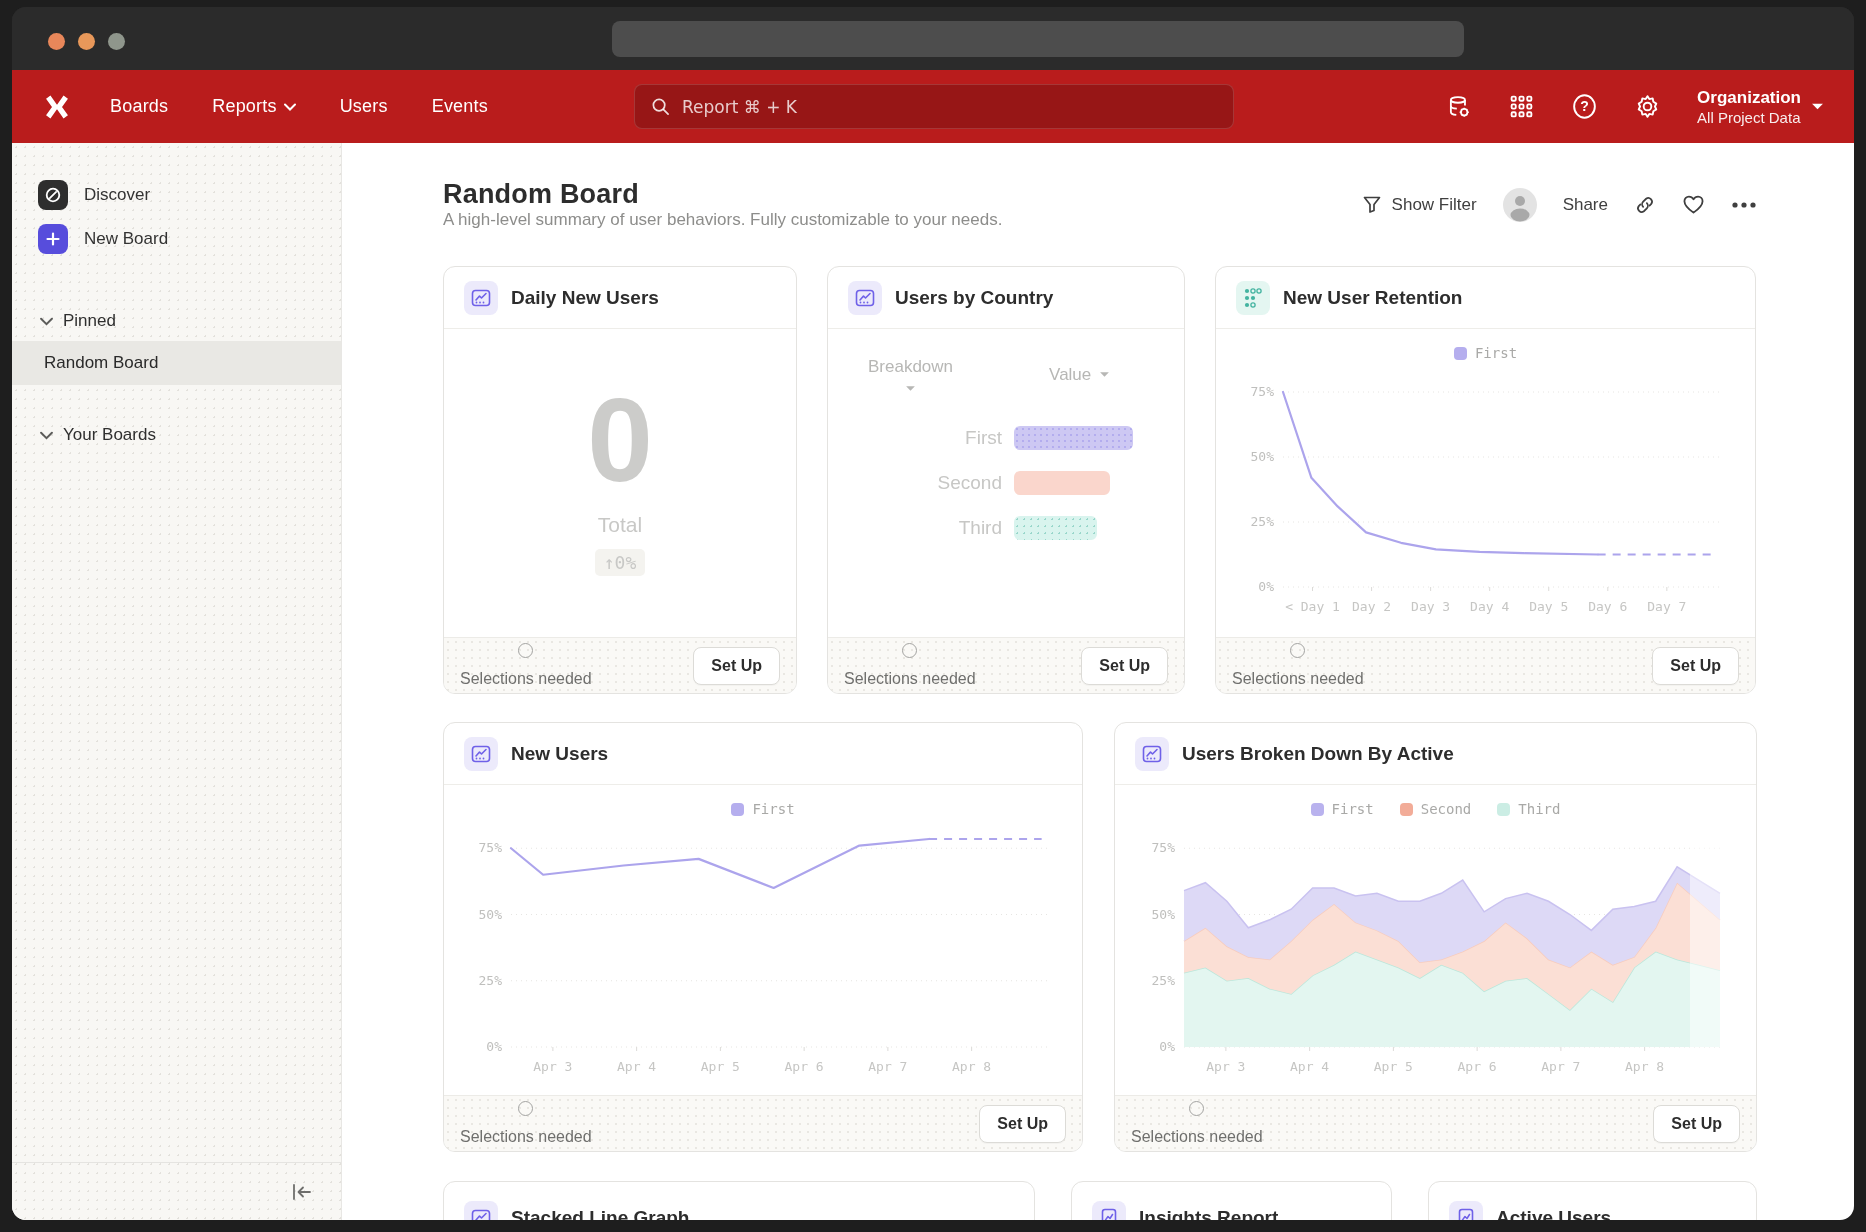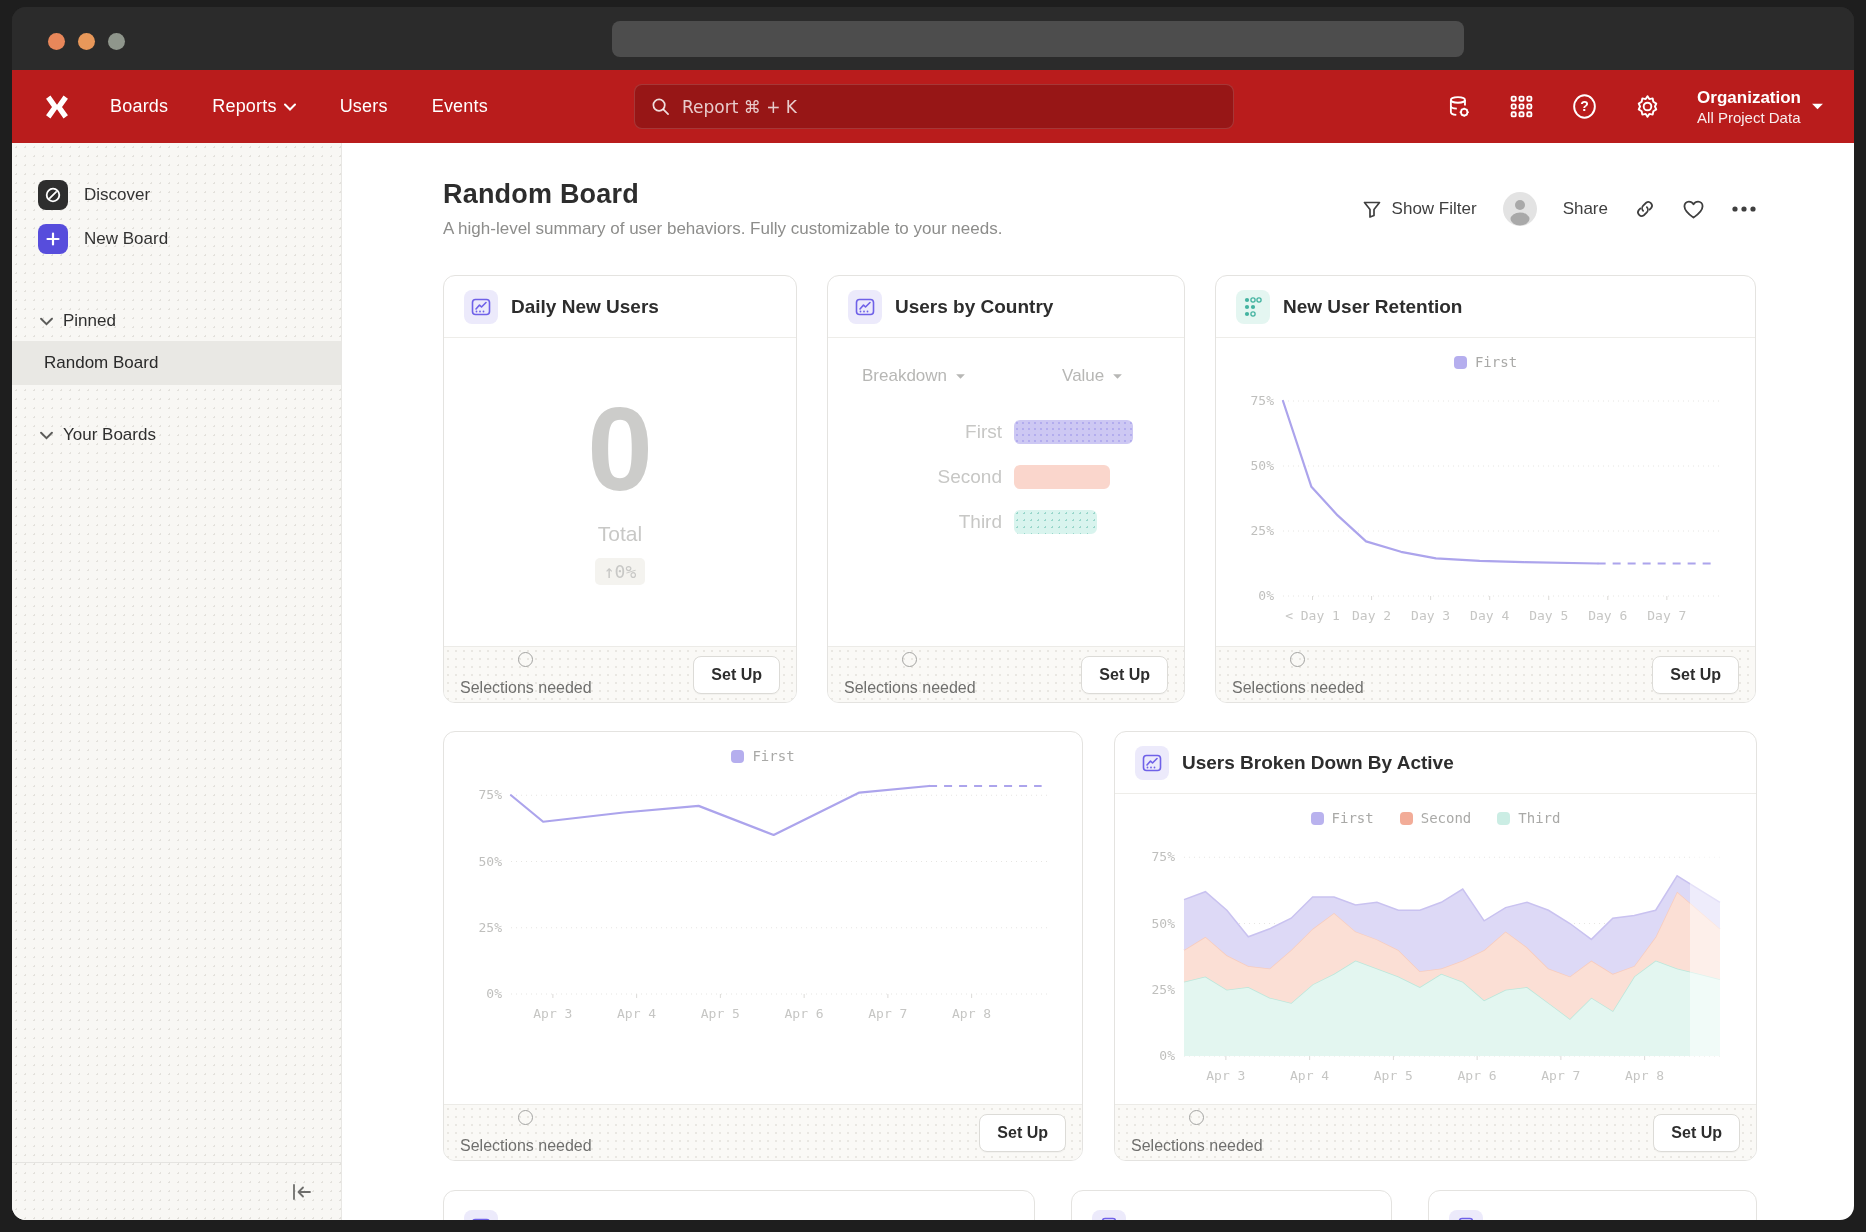--- a/index.html
+++ b/index.html
@@ -40,21 +40,21 @@
   .side-ic { width:30px; height:30px; border-radius:8px; display:flex; align-items:center; justify-content:center; flex:0 0 auto; }
   .side-ic.dark { background:#2e2e2e; } .side-ic.purple { background:#574ddc; }
   .side-label { font-size:17px; color:#333; }
   .side-section { display:flex; align-items:center; gap:10px; padding:0 28px; height:40px; color:#2f2f2f; font-size:17px; cursor:pointer; }
   .side-row-active { height:44px; display:flex; align-items:center; padding:0 32px; background:#e9e8e4; font-size:17px; color:#2a2a2a; cursor:pointer; }
   .side-foot { position:absolute; bottom:0; left:0; right:0; height:58px; border-top:1px solid #e5e4e1; display:flex; align-items:center; justify-content:flex-end; padding-right:28px; }
 
   .main { flex:1; padding:36px 97px 0 101px; overflow:hidden; position:relative; }
   .board-header { display:flex; align-items:center; justify-content:space-between; }
   .board-title { font-size:27px; font-weight:bold; color:#2d2d2d; letter-spacing:.2px; }
-  .board-sub { margin-top:9px; font-size:17px; color:#8d8d8b; }
+  .board-sub { font-size:17px; color:#8d8d8b; }
   .board-actions { display:flex; align-items:center; gap:26px; }
   .act { display:flex; align-items:center; gap:10px; color:#3f3f3f; font-size:17px; cursor:pointer; }
   .avatar { width:34px; height:34px; border-radius:50%; background:#e3e3e3; overflow:hidden; display:flex; align-items:center; justify-content:center; cursor:pointer; }
 
   .cards { margin-top:36px; }
   .card-row { display:flex; }
   .card { background:#fff; border:1px solid #e4e3e0; border-radius:12px; display:flex; flex-direction:column; overflow:hidden; }
   .card-h { height:62px; display:flex; align-items:center; gap:13px; padding:0 20px; border-bottom:1px solid #eeede9; flex:0 0 auto; }
   .card-ic { width:34px; height:34px; border-radius:8px; display:flex; align-items:center; justify-content:center; flex:0 0 auto; }
   .card-ic.lav { background:#eceafb; } .card-ic.mint { background:#e4f6f1; }
@@ -317,21 +317,21 @@
                     <circle cx="6.5" cy="15.5" r=".9" fill="#6f61e8"></circle>
                     <circle cx="10" cy="15.5" r=".9" fill="#6f61e8"></circle>
                     <circle cx="13.5" cy="15.5" r=".9" fill="#6f61e8"></circle>
                   </svg>
               </div>
               <span class="card-title">Users by Country</span>
             </div>
             <div class="card-b">
               <div class="country-wrap">
                 <div class="country-head">
-                  <div class="dd" style="margin-left:8px;">
+                  <div class="dd" style="margin-left:14px;flex-direction:column;">
                     <span>Breakdown</span>
                     <svg width="11" height="7" viewBox="0 0 12 8">
                         <path d="M1 1.5 L6 6.5 L11 1.5" fill="#b7b7b5"></path>
                       </svg>
                   </div>
                   <div class="dd" style="margin-left:96px;">
                     <span>Value</span>
                     <svg width="11" height="7" viewBox="0 0 12 8">
                         <path d="M1 1.5 L6 6.5 L11 1.5" fill="#b7b7b5"></path>
                       </svg>
@@ -417,20 +417,32 @@
                   <span>Selections needed</span>
                 </div>
               <button class="setup-btn">Set Up</button>
             </div>
           </div>
         </div>
 
         <div class="card-row" style="gap:31px; margin-top:28px;">
 
           <div class="card" style="width:640px; height:430px;">
+            <div class="card-h">
+              <div class="card-ic lav">
+                <svg width="22" height="22" viewBox="0 0 22 22" fill="none">
+                    <rect x="2.5" y="3.5" width="17" height="15" rx="3" stroke="#6f61e8" stroke-width="1.6"></rect>
+                    <path d="M6 13 L9.5 9 L11.5 11 L16 6.5" stroke="#6f61e8" stroke-width="1.6" stroke-linecap="round" stroke-linejoin="round"></path>
+                    <circle cx="6.5" cy="15.5" r=".9" fill="#6f61e8"></circle>
+                    <circle cx="10" cy="15.5" r=".9" fill="#6f61e8"></circle>
+                    <circle cx="13.5" cy="15.5" r=".9" fill="#6f61e8"></circle>
+                  </svg>
+              </div>
+              <span class="card-title">New Users</span>
+            </div>
             <div class="card-b">
               <div class="legend">
                   <span class="li">
                     <span class="sw" style="background: rgb(181, 174, 238);"></span>
                     <span>First</span>
                   </span>
                 </div>
               <svg class="chart-svg" width="604" height="256">
                   <line x1="50" x2="586" y1="224" y2="224" stroke="#e6e5e2" stroke-width="1" stroke-dasharray="1,4"></line>
                   <text x="41" y="228" text-anchor="end" fill="#bfbfbd" font-size="13" font-family="DejaVu Sans Mono, monospace">0%</text>

